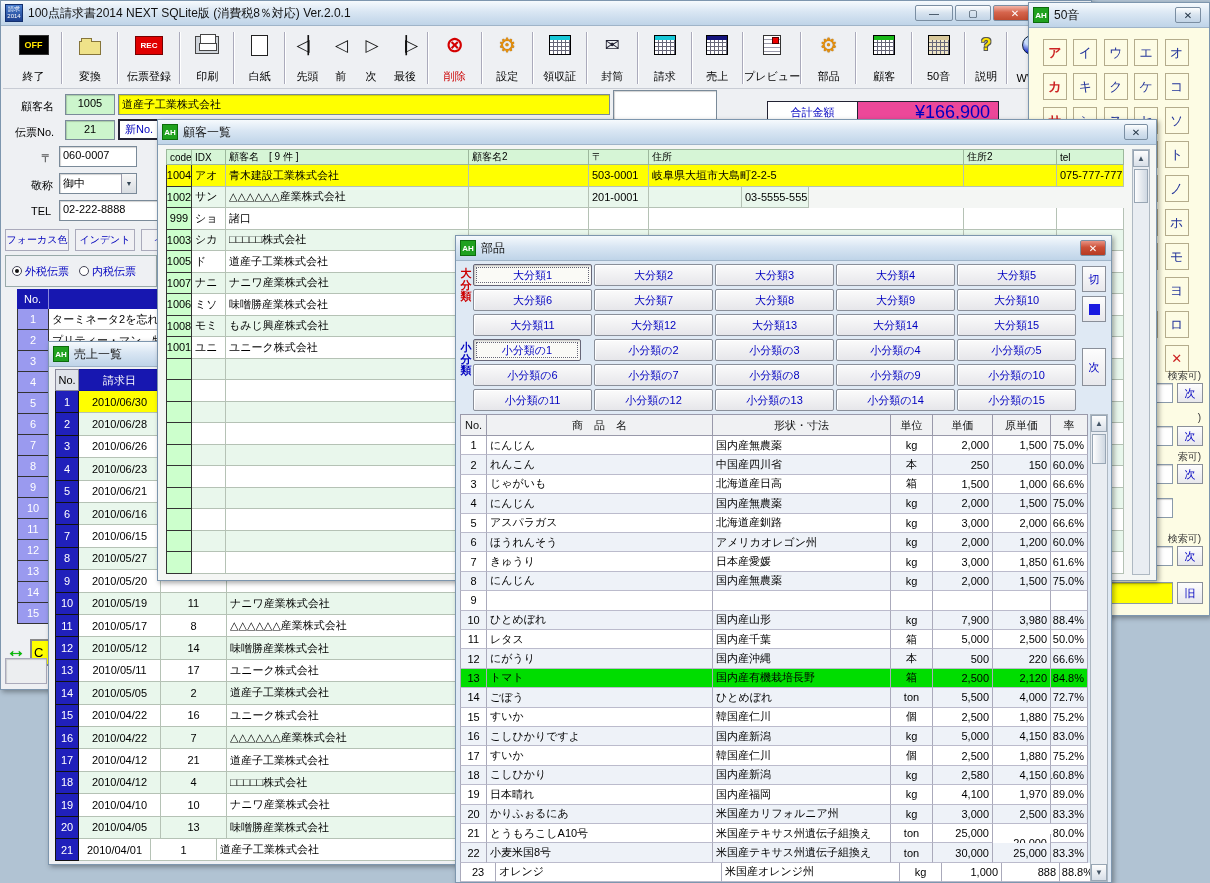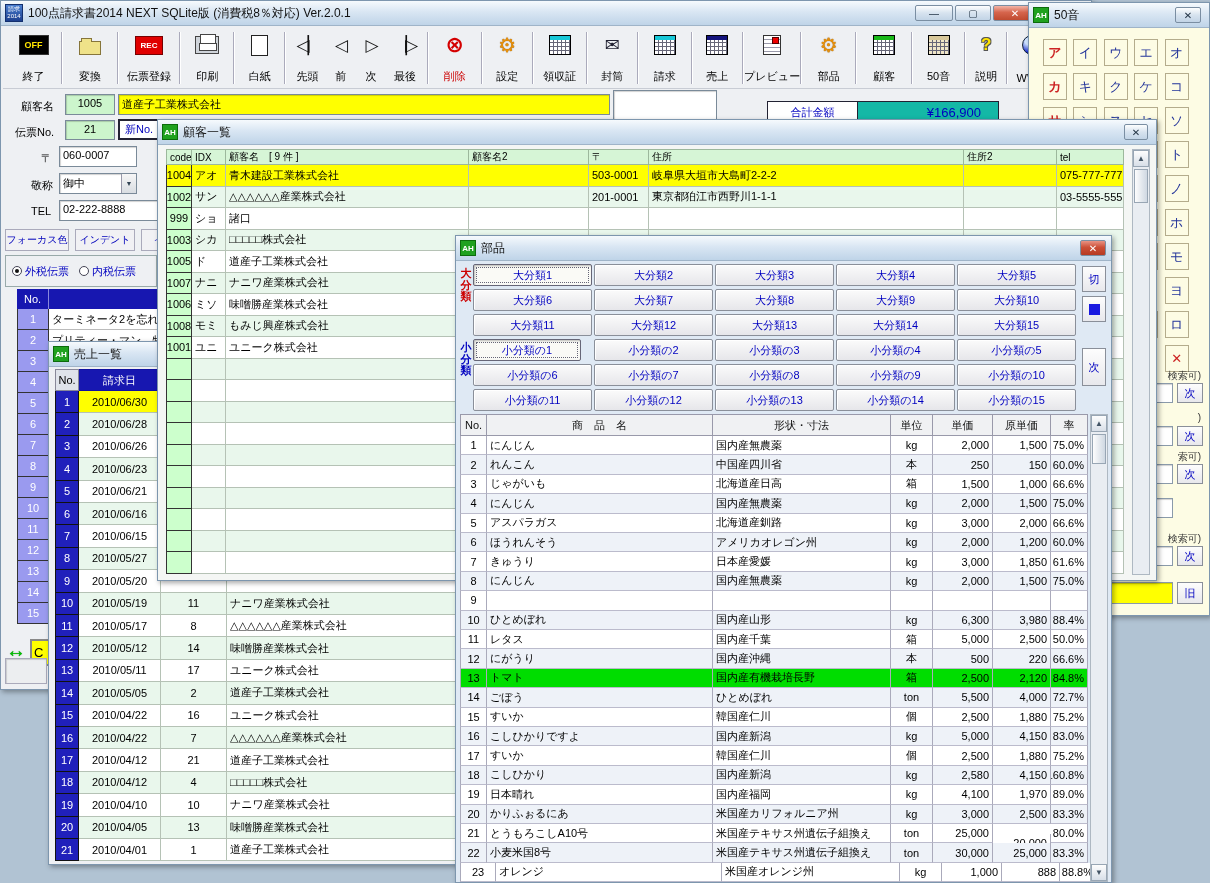--- a/index.html
+++ b/index.html
@@ -69,21 +69,21 @@
   .newno{position:absolute;border:2px solid #223;background:#fff;color:#0000bb;}
   .optbtn{position:absolute;height:22px;background:#f1f1f4;border:1px solid #aab;color:#0000bb;
     display:flex;align-items:center;justify-content:center;font-size:10px;white-space:nowrap;overflow:hidden;}
   .radiobox{position:absolute;left:4px;top:254px;width:152px;height:32px;border:1px solid #9aa;
     display:flex;align-items:center;padding-left:6px;gap:10px;color:#0000c0;}
   .radio{display:flex;align-items:center;gap:3px;white-space:nowrap;}
   .rdot{width:10px;height:10px;border-radius:50%;border:1px solid #445;background:#fff;position:relative;}
   .rdot.on::after{content:"";position:absolute;left:2px;top:2px;width:4px;height:4px;border-radius:50%;background:#111;}
   .totalbox{position:absolute;left:766px;top:100px;display:flex;border:1px solid #223;}
   .totalbox .tlab{width:90px;height:21px;background:#fff;color:#0000c0;display:flex;align-items:center;justify-content:center;border-right:1px solid #223;}
-  .totalbox .tval{width:140px;height:21px;background:#14b8a6;color:#0000c0;display:flex;align-items:center;justify-content:flex-end;padding-right:17px;font-size:13px;}
+  .totalbox .tval{width:140px;height:21px;background:#ec4899;color:#0000c0;display:flex;align-items:center;justify-content:flex-end;padding-right:8px;font-size:18px;}
   
   #memo{position:absolute;left:16px;top:288px;}
   .memo-hdr{position:absolute;left:0;top:0;width:454px;height:20px;background:#1717b0;color:#fff;display:flex;}
   .memo-hdr span{width:32px;text-align:center;line-height:20px;border-right:1px solid #8888dd;}
   .memo-row{position:absolute;left:0;display:flex;height:21px;}
   .memo-no{width:32px;background:#9a9aef;color:#fff;text-align:center;line-height:21px;
     border:1px solid #333;border-top:none;}
   .memo-txt{width:422px;background:#fff;border-bottom:1px solid #bbb;border-right:1px solid #bbb;
     line-height:20px;padding-left:3px;white-space:nowrap;overflow:hidden;}
   .swap{position:absolute;left:5px;top:638px;color:#00c400;font-size:20px;font-weight:bold;text-shadow:0 0 1px #060;}
@@ -641,21 +641,21 @@
           <div class="cell" style="width: 244px;">ナニワ産業株式会社</div>
         </div>
         <div class="row srow rowpale" style="top: 447.6px;">
           <div class="cell snocell" style="width: 24px;">20</div>
           <div class="cell c-center" style="width: 82px;">2010/04/05</div>
           <div class="cell c-center" style="width: 66px;">13</div>
           <div class="cell" style="width: 244px;">味噌勝産業株式会社</div>
         </div>
         <div class="row srow rowwhite" style="top: 470px;">
           <div class="cell snocell" style="width: 24px;">21</div>
-          <div class="cell c-center" style="width: 82px;">2010/04/01</div>
+          <div class="cell c-center" style="width: 72px;">2010/04/01</div>
           <div class="cell c-center" style="width: 66px;">1</div>
           <div class="cell" style="width: 244px;">道産子工業株式会社</div>
         </div>
       </div>
   </div>
 
   <div class="win" id="custwin">
     <div class="titlebar">
       <div class="ah">AH</div>
       <span class="ttl">顧客一覧</span>
@@ -673,31 +673,30 @@
           <div class="cell" style="width: 315px;">住所</div>
           <div class="cell" style="width: 93px;">住所2</div>
           <div class="cell" style="width: 67px;">tel</div>
         </div>
         <div class="row crow rowyellow" style="top: 16px;">
           <div class="cell codecell" style="width: 26px; background: rgb(255, 255, 0);">1004</div>
           <div class="cell" style="width: 34px;">アオ</div>
           <div class="cell" style="width: 243px;">青木建設工業株式会社</div>
           <div class="cell" style="width: 120px;"></div>
           <div class="cell" style="width: 60px;">503-0001</div>
-          <div class="cell" style="width: 315px;">岐阜県大垣市大島町2-2-2</div>
+          <div class="cell" style="width: 315px;">岐阜県大垣市大島町2-2-5</div>
           <div class="cell" style="width: 93px;"></div>
           <div class="cell" style="width: 67px;">075-777-7777</div>
         </div>
         <div class="row crow rowpale" style="top: 37.5px;">
           <div class="cell codecell" style="width: 26px;">1002</div>
           <div class="cell" style="width: 34px;">サン</div>
           <div class="cell" style="width: 243px;">△△△△△△産業株式会社</div>
           <div class="cell" style="width: 120px;"></div>
           <div class="cell" style="width: 60px;">201-0001</div>
-          <div class="cell" style="width: 315px;">東京都狛江市西野川1-1-1</div>
           <div class="cell" style="width: 93px;"></div>
           <div class="cell" style="width: 67px;">03-5555-5555</div>
         </div>
         <div class="row crow rowwhite" style="top: 59px;">
           <div class="cell codecell" style="width: 26px;">999</div>
           <div class="cell" style="width: 34px;">ショ</div>
           <div class="cell" style="width: 243px;">諸口</div>
           <div class="cell" style="width: 120px;"></div>
           <div class="cell" style="width: 60px;"></div>
           <div class="cell" style="width: 315px;"></div>
@@ -1021,21 +1020,21 @@
           <div class="cell c-center" style="width: 42px;"></div>
           <div class="cell c-right" style="width: 60px;"></div>
           <div class="cell c-right" style="width: 58px;"></div>
           <div class="cell c-right" style="width: 37px;"></div>
         </div>
         <div class="row prow prowpale" style="top: 196.6px;">
           <div class="cell c-center" style="width: 27px;">10</div>
           <div class="cell " style="width: 226px;">ひとめぼれ</div>
           <div class="cell " style="width: 178px;">国内産山形</div>
           <div class="cell c-center" style="width: 42px;">kg</div>
-          <div class="cell c-right" style="width: 60px;">6,300</div>
+          <div class="cell c-right" style="width: 60px;">7,900</div>
           <div class="cell c-right" style="width: 58px;">3,980</div>
           <div class="cell c-right" style="width: 37px;">88.4%</div>
         </div>
         <div class="row prow rowwhite" style="top: 216px;">
           <div class="cell c-center" style="width: 27px;">11</div>
           <div class="cell " style="width: 226px;">レタス</div>
           <div class="cell " style="width: 178px;">国内産千葉</div>
           <div class="cell c-center" style="width: 42px;">箱</div>
           <div class="cell c-right" style="width: 60px;">5,000</div>
           <div class="cell c-right" style="width: 58px;">2,500</div>

